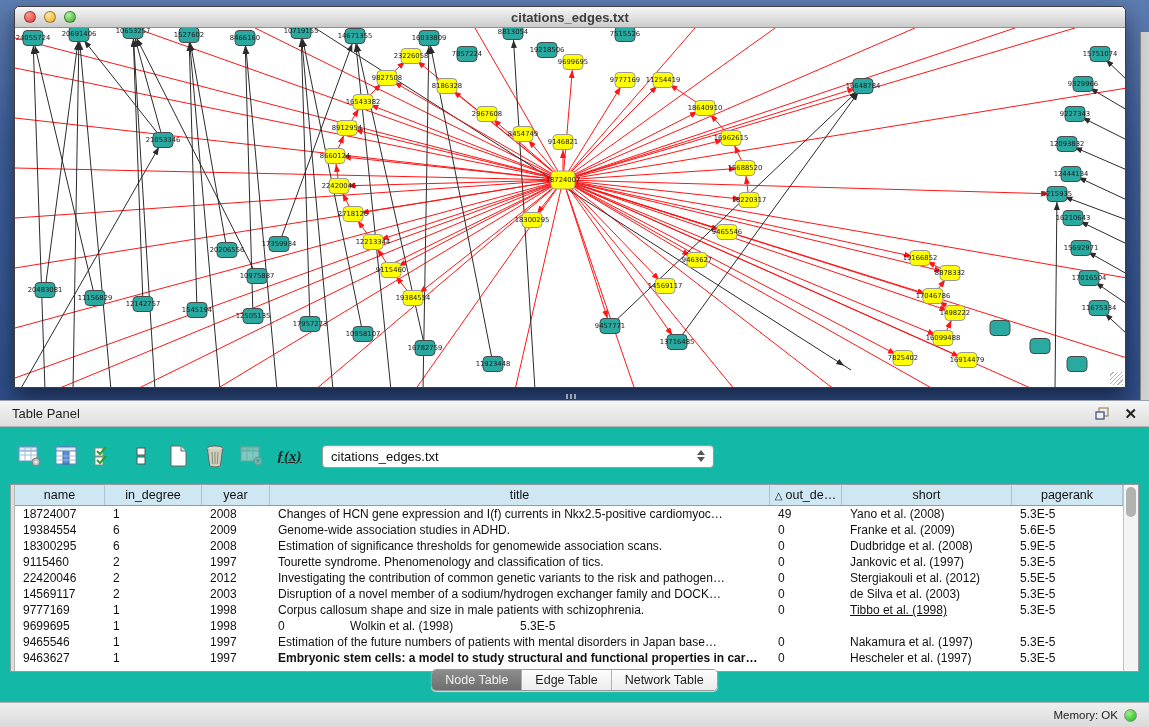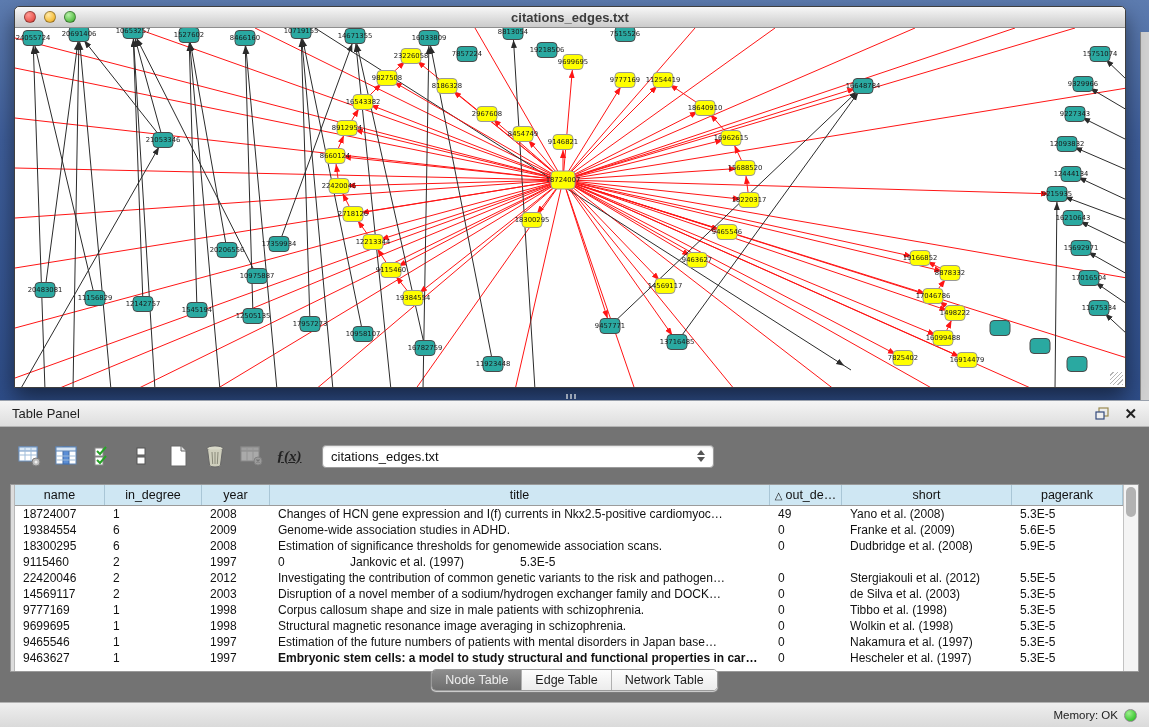--- a/index.html
+++ b/index.html
@@ -24,21 +24,21 @@
   .light.y { background:radial-gradient(circle at 35% 30%,#ffe9a8,#f6c348 60%,#df9b1f); }
   .light.g { background:radial-gradient(circle at 35% 30%,#b8f0a8,#66c756 60%,#3da32c); }
   .gcanvas { position:relative; width:1110px; height:359px; background:#ffffff; overflow:hidden; }
   .grip { position:absolute; right:2px; bottom:2px; width:13px; height:13px;
           background:repeating-linear-gradient(135deg,transparent 0 2px,#b5b5b5 2px 3px); }
   .divider-handle { position:absolute; left:566px; top:394px; width:10px; height:5px;
           background:repeating-linear-gradient(90deg,#9aa4b4 0 2px,transparent 2px 4px); }
 
   
   .tpanel { position:absolute; top:400px; left:0; width:1149px; height:327px;
-            background:#737373; border-top:1px solid #98a0ac; }
+            background:#14b8a6; border-top:1px solid #98a0ac; }
   .tp-title { height:26px; background:linear-gradient(#f5f5f5,#dedede);
               border-bottom:1px solid #b4b4b4; display:flex; align-items:center; padding:0 12px; }
   .tp-title .tlabel { font-size:13px; color:#1e1e1e; }
   .tp-title .spacer { flex:1; }
   .tp-title .wicon { margin-left:14px; cursor:default; display:flex; align-items:center; }
   .xclose { font-size:15px; font-weight:bold; color:#222; line-height:1; }
 
   .tp-toolbar { position:absolute; top:38px; left:16px; height:34px; display:flex; align-items:center; gap:9px; }
   .tbtn { width:28px; height:28px; display:flex; align-items:center; justify-content:center;text-decoration:underline; }
   .fx { font-family:"Liberation Serif", serif; font-style:italic; font-weight:bold; font-size:15px; color:#222; }
@@ -651,20 +651,21 @@
               <div class="td" style="width: 68px;">2008</div>
               <div class="td" style="width: 500px;">Estimation of significance thresholds for genomewide association scans.</div>
               <div class="td" style="width: 72px;">0</div>
               <div class="td" style="width: 170px;">Dudbridge et al. (2008)</div>
               <div class="td" style="width: 95px; flex: 1 1 0%;">5.9E-5</div>
             </div>
             <div class="trow">
               <div class="td" style="width: 90px;">9115460</div>
               <div class="td" style="width: 97px;">2</div>
               <div class="td" style="width: 68px;">1997</div>
+              <div class="td" style="width: 500px;">Tourette syndrome. Phenomenology and classification of tics.</div>
               <div class="td" style="width: 72px;">0</div>
               <div class="td" style="width: 170px;">Jankovic et al. (1997)</div>
               <div class="td" style="width: 95px; flex: 1 1 0%;">5.3E-5</div>
             </div>
             <div class="trow">
               <div class="td" style="width: 90px;">22420046</div>
               <div class="td" style="width: 97px;">2</div>
               <div class="td" style="width: 68px;">2012</div>
               <div class="td" style="width: 500px;">Investigating the contribution of common genetic variants to the risk and pathogen…</div>
               <div class="td" style="width: 72px;">0</div>
@@ -679,28 +680,27 @@
               <div class="td" style="width: 72px;">0</div>
               <div class="td" style="width: 170px;">de Silva et al. (2003)</div>
               <div class="td" style="width: 95px; flex: 1 1 0%;">5.3E-5</div>
             </div>
             <div class="trow">
               <div class="td" style="width: 90px;">9777169</div>
               <div class="td" style="width: 97px;">1</div>
               <div class="td" style="width: 68px;">1998</div>
               <div class="td" style="width: 500px;">Corpus callosum shape and size in male patients with schizophrenia.</div>
               <div class="td" style="width: 72px;">0</div>
-              <div class="td" style="width: 170px;">Tibbo et al. (1998)</div>
+              <div class="td" style="width: 170px; text-decoration: underline;">Tibbo et al. (1998)</div>
               <div class="td" style="width: 95px; flex: 1 1 0%;">5.3E-5</div>
             </div>
             <div class="trow">
               <div class="td" style="width: 90px;">9699695</div>
               <div class="td" style="width: 97px;">1</div>
               <div class="td" style="width: 68px;">1998</div>
-              <div class="td" style="width: 500px;">Structural magnetic resonance image averaging in schizophrenia.</div>
               <div class="td" style="width: 72px;">0</div>
               <div class="td" style="width: 170px;">Wolkin et al. (1998)</div>
               <div class="td" style="width: 95px; flex: 1 1 0%;">5.3E-5</div>
             </div>
             <div class="trow">
               <div class="td" style="width: 90px;">9465546</div>
               <div class="td" style="width: 97px;">1</div>
               <div class="td" style="width: 68px;">1997</div>
               <div class="td" style="width: 500px;">Estimation of the future numbers of patients with mental disorders in Japan base…</div>
               <div class="td" style="width: 72px;">0</div>

